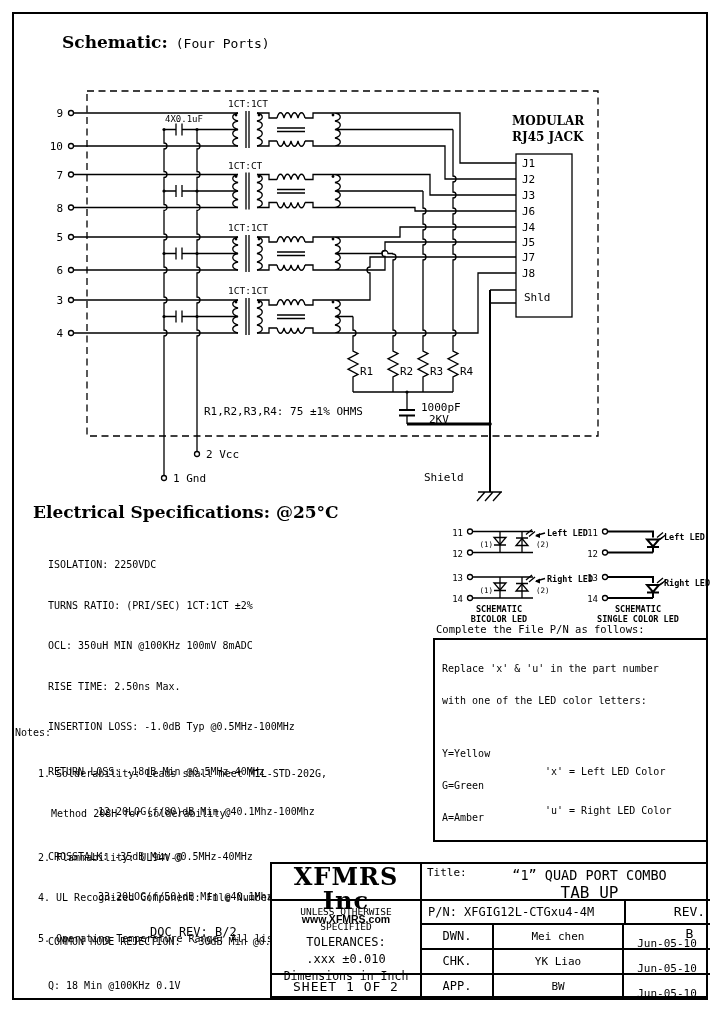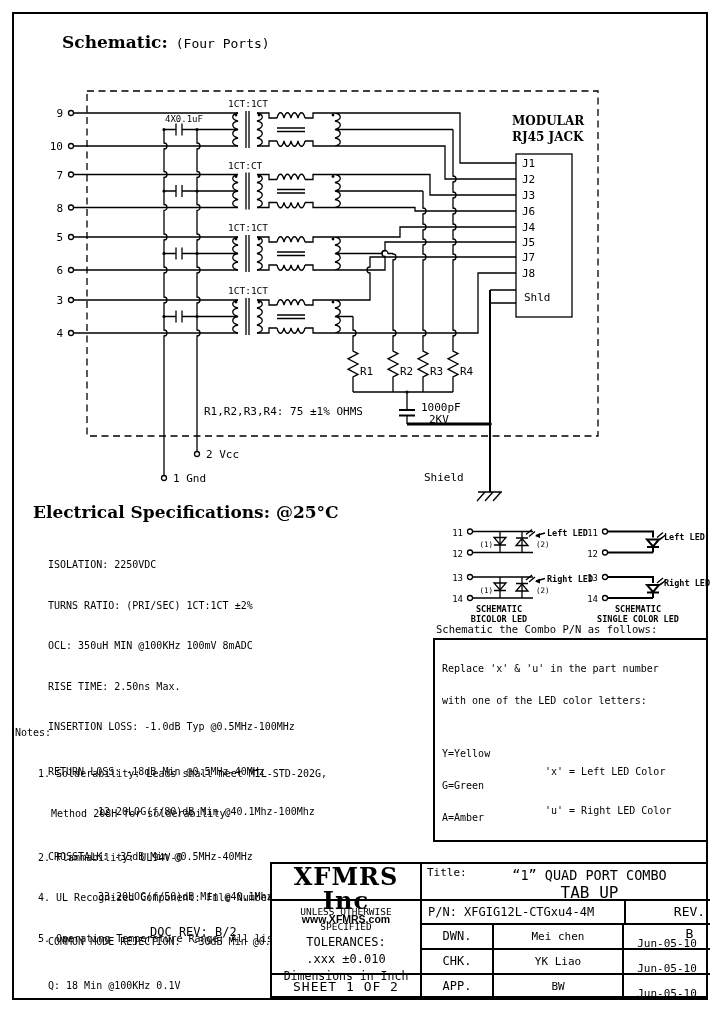--- a/index.html
+++ b/index.html
@@ -293,21 +293,21 @@
     <text class="t9" x="598" y="581" text-anchor="end">13</text>
     <text class="t9" x="598" y="602" text-anchor="end">14</text>
     <path d="M658,540 L663,537"></path>
     <text class="t85" x="664" y="540">Left LED</text>
     <path d="M658,585.5 L663,582.5"></path>
     <text class="t85" x="664" y="585.5">Right LED</text>
     <text class="t85" x="638" y="612" text-anchor="middle">SCHEMATIC</text>
     <text class="t85" x="638" y="622" text-anchor="middle">SINGLE COLOR LED</text>
   </svg>
 
-  <div id="complete-line" class="abs">Schematic the Combo P/N as follows:</div>
+  <div id="complete-line" class="abs">Complete the File P/N as follows:</div>
 
   <div id="combo" class="abs">
     <div>Replace 'x' &amp; 'u' in the part number</div>
     <div>with one of the LED color letters:</div>
     <div class="codes">
       <div>Y=Yellow</div>
       <div>G=Green</div>
       <div>A=Amber</div>
       
       <div class="defs">

